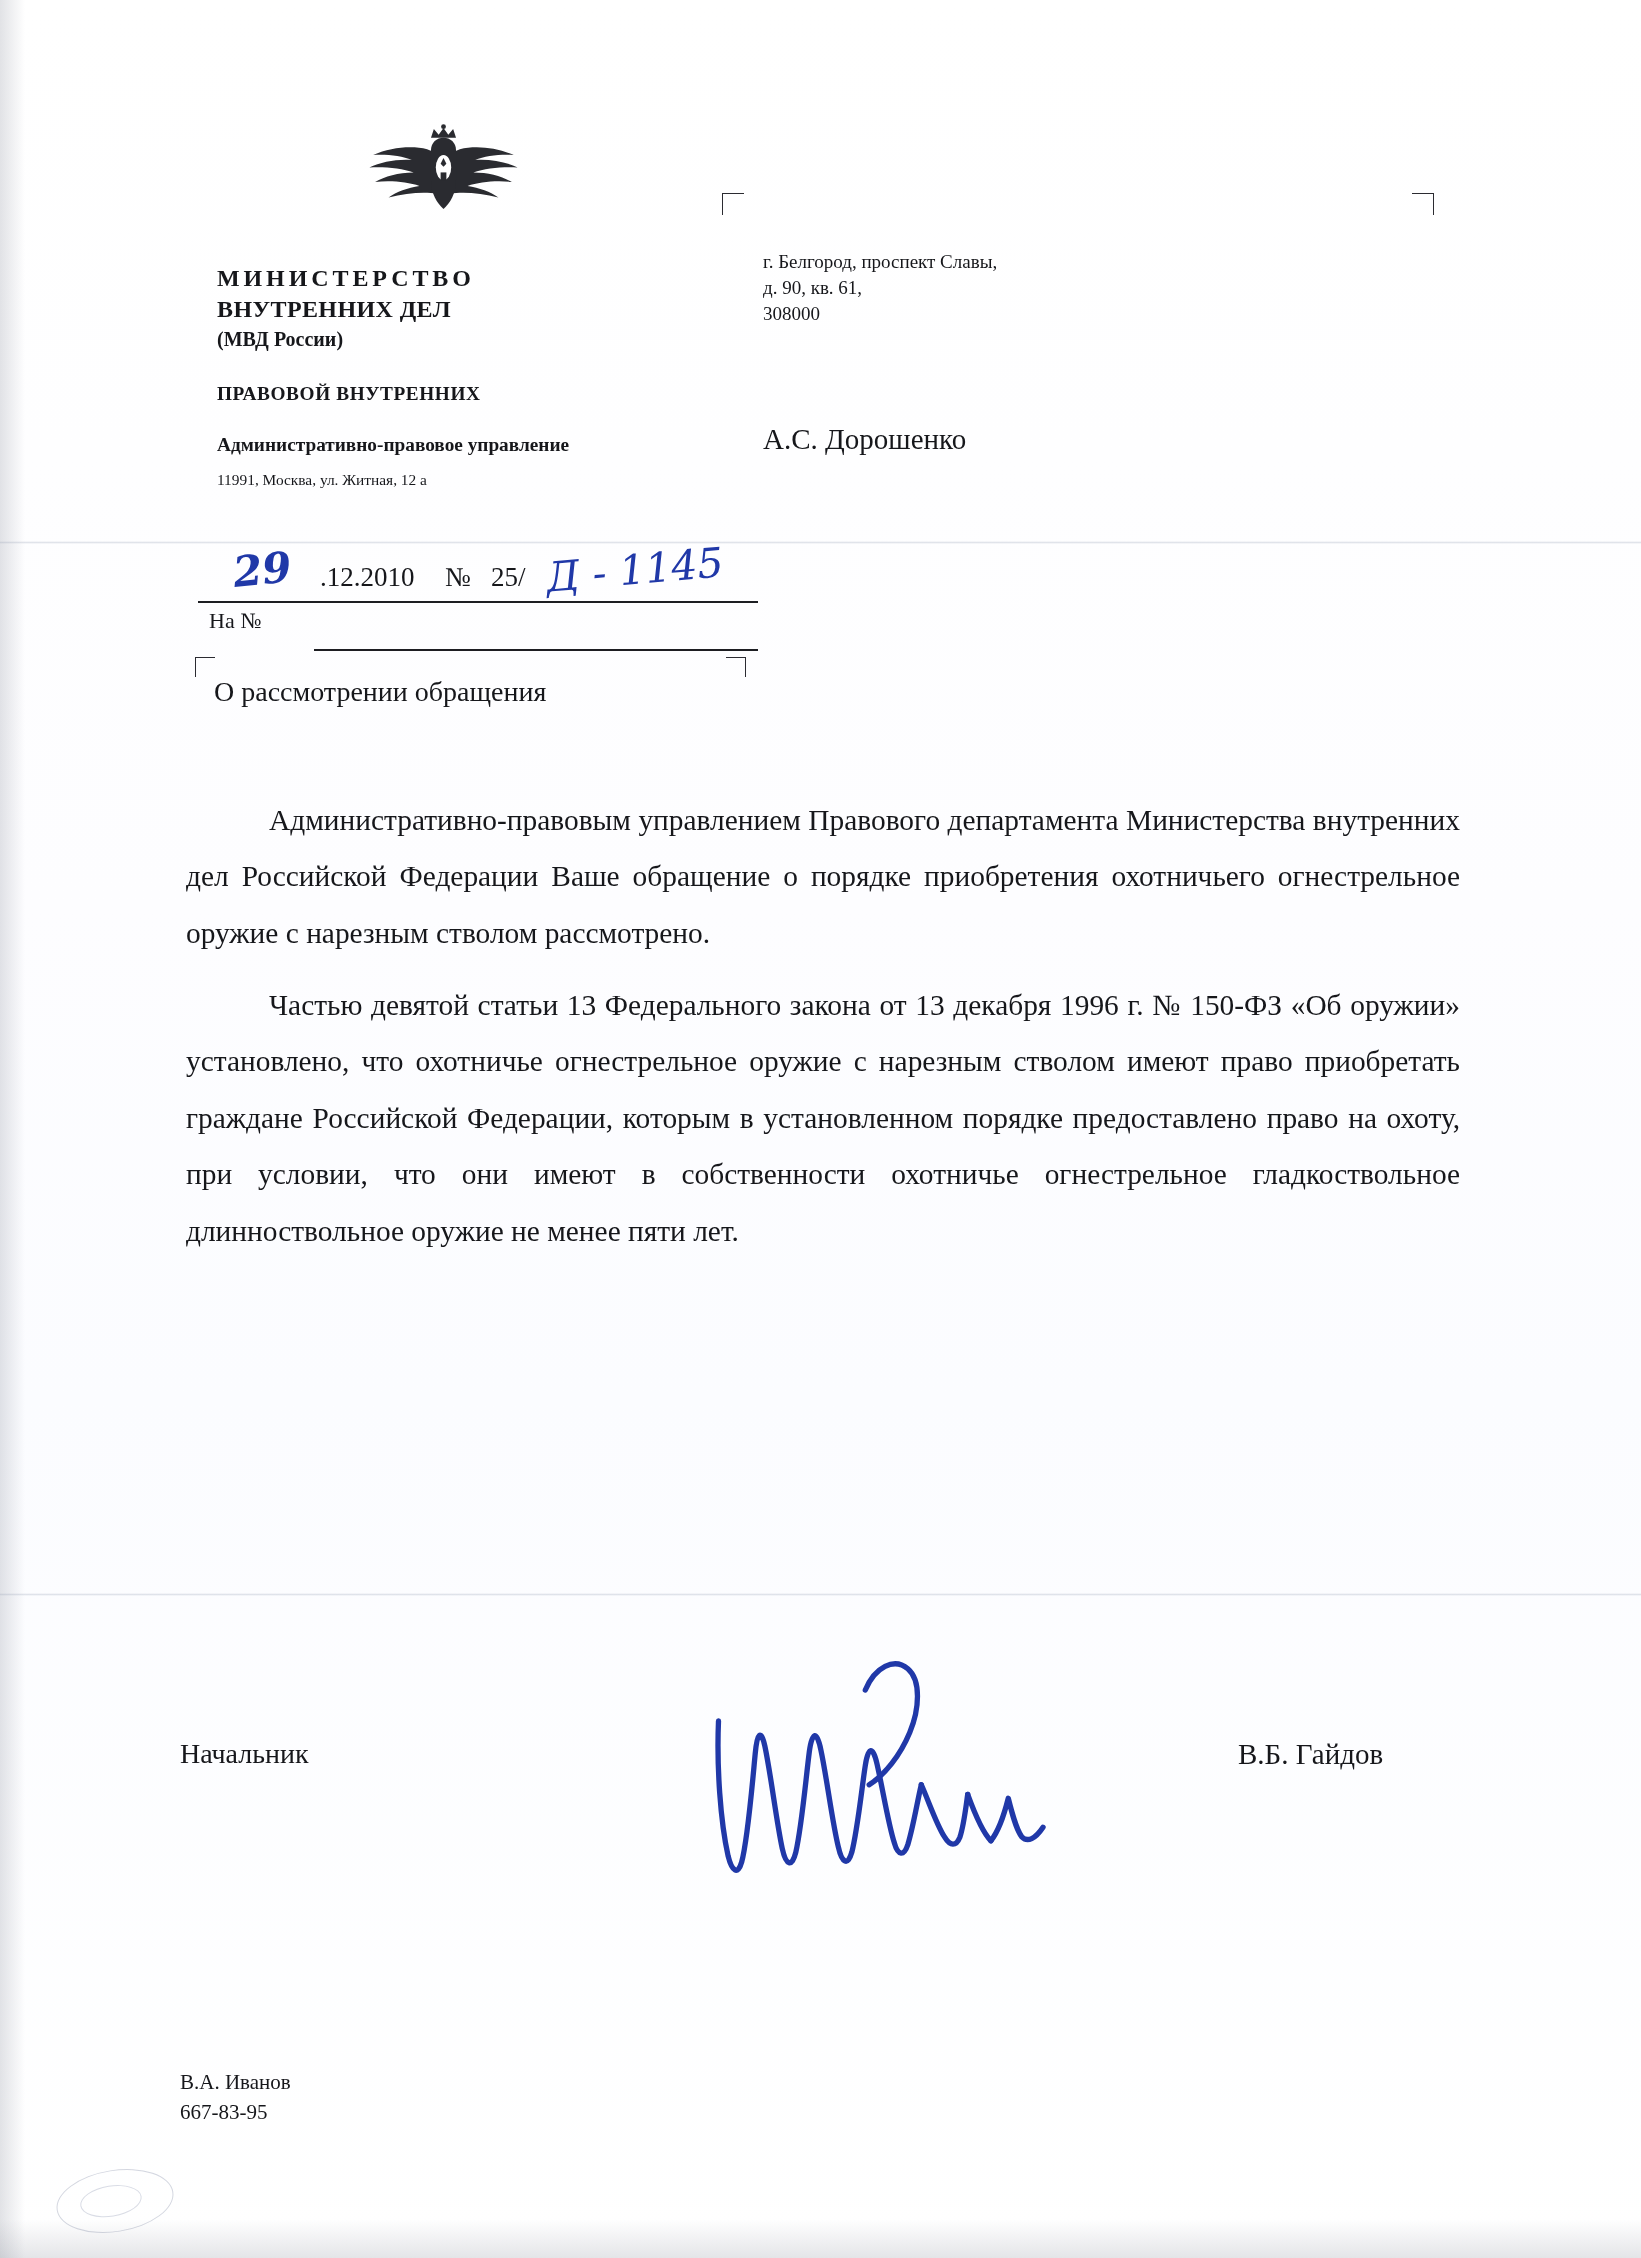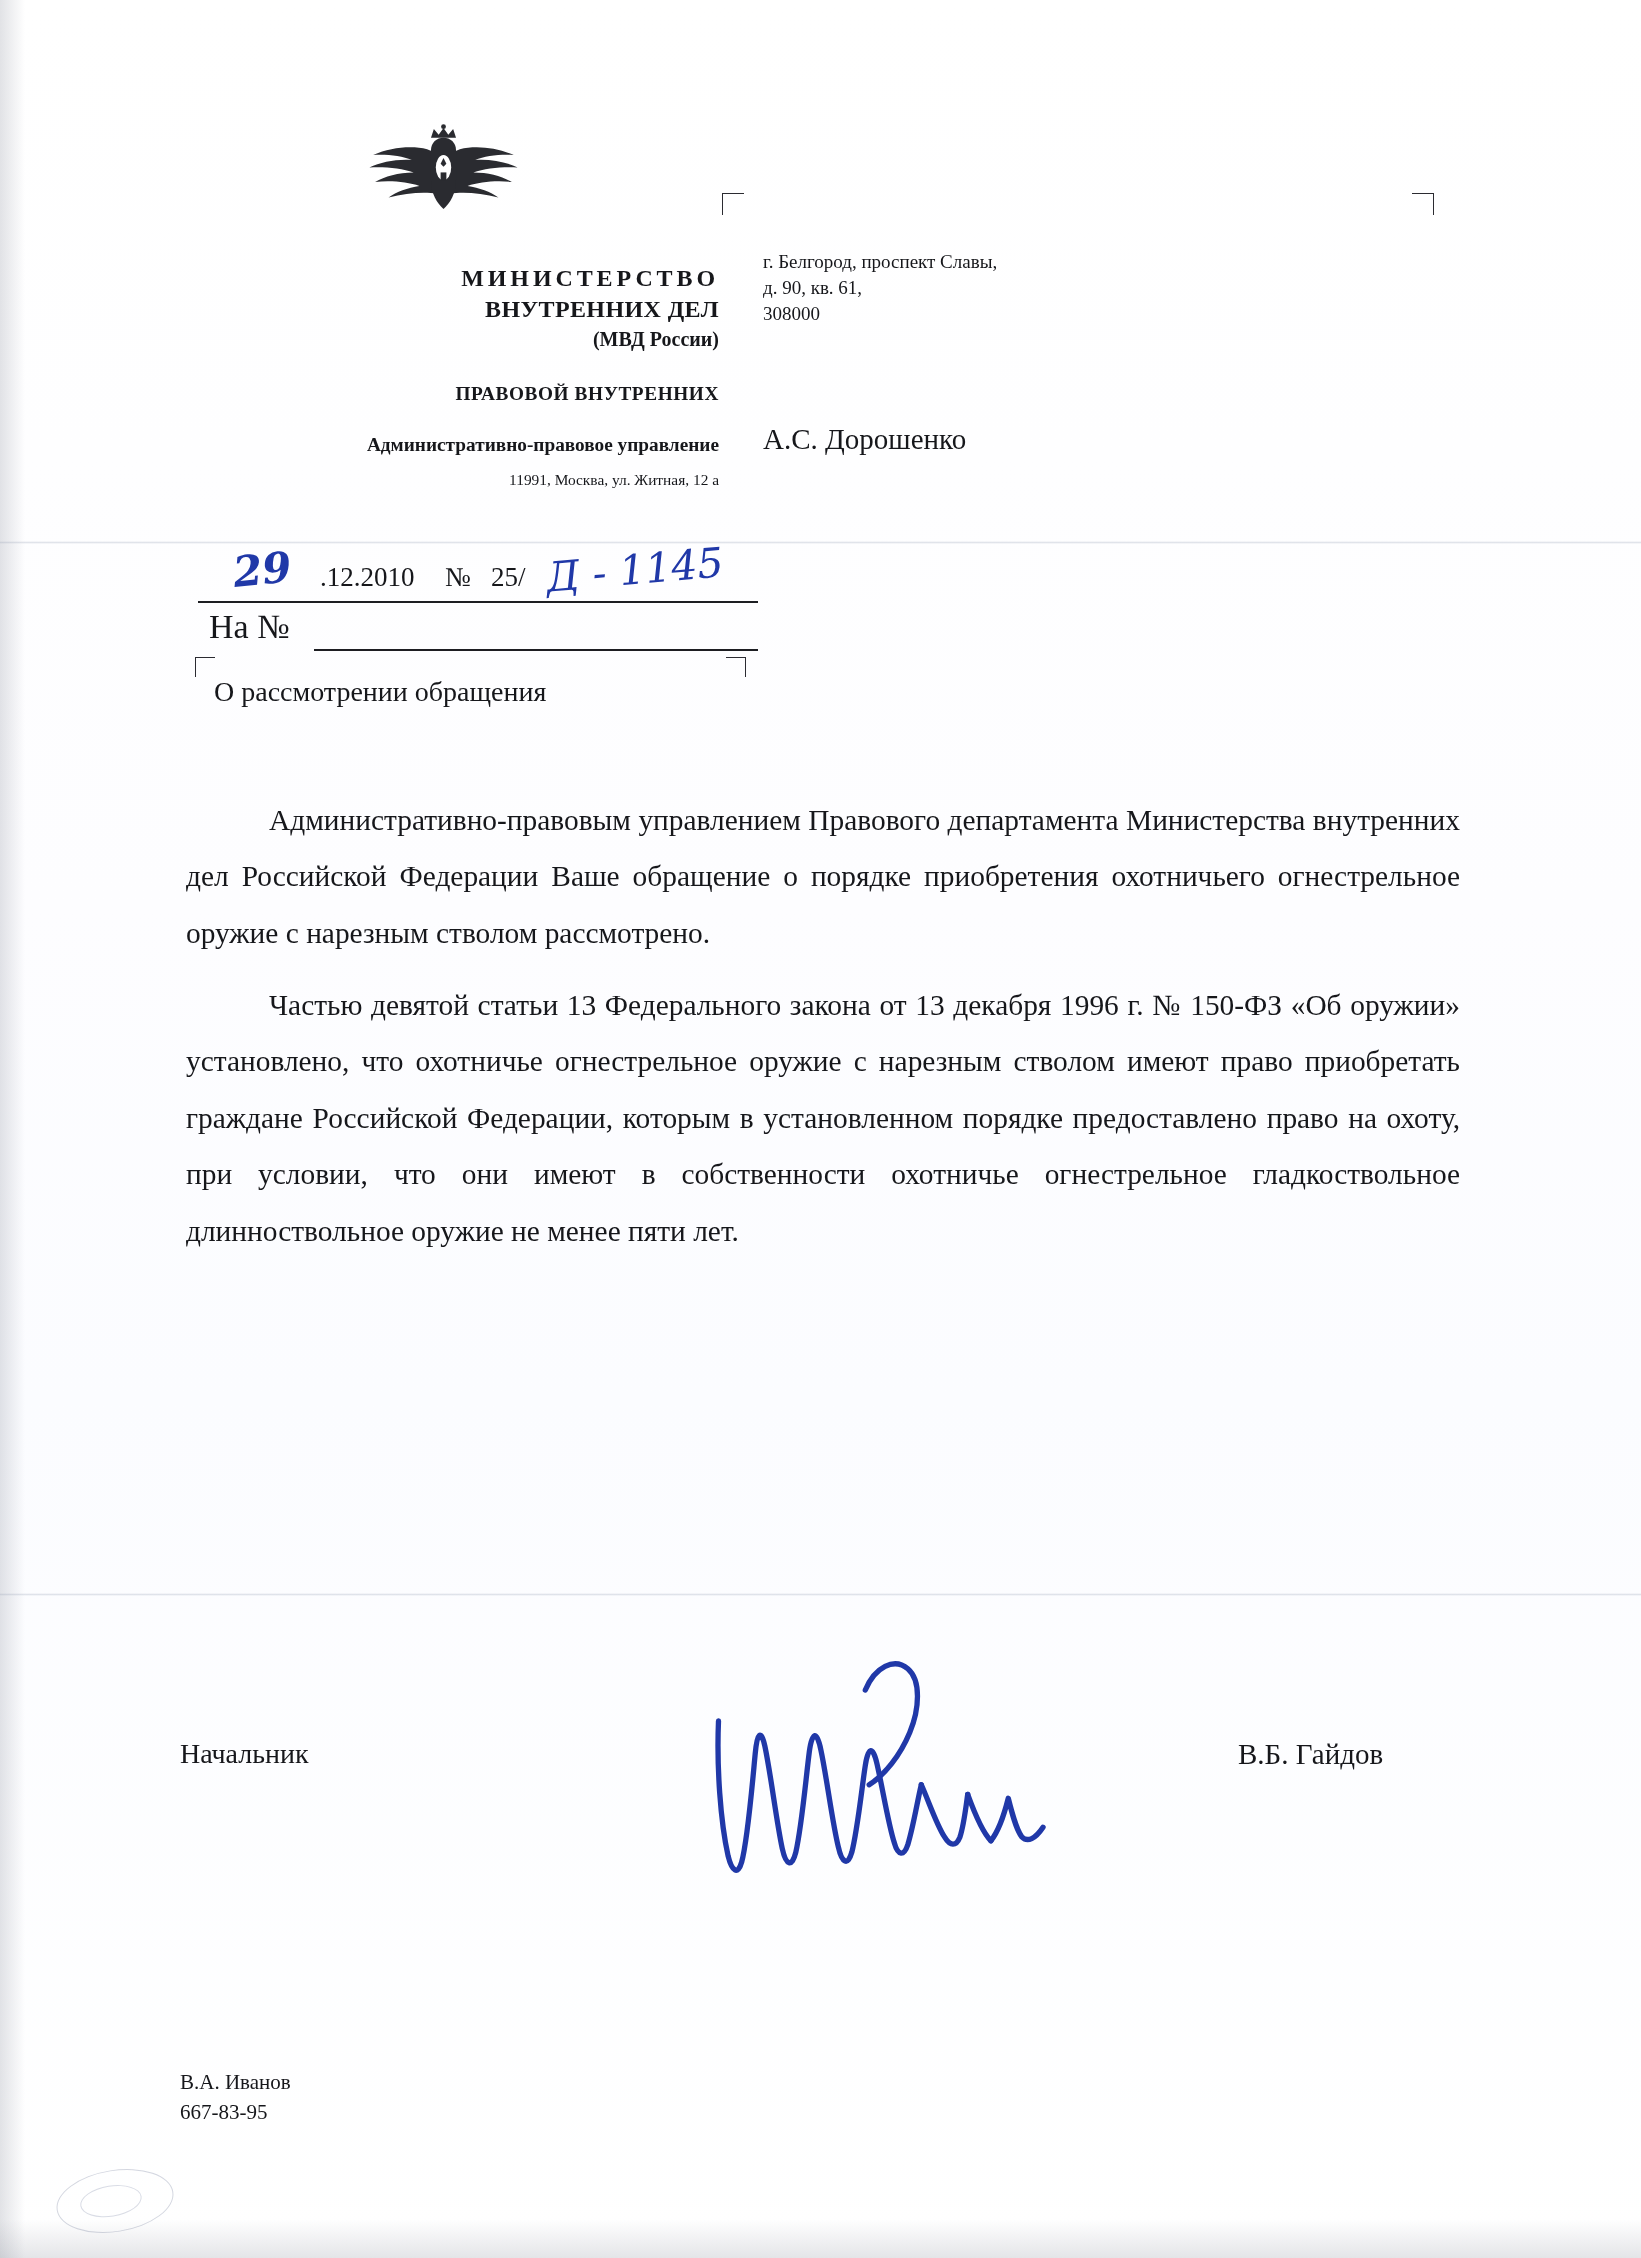--- a/index.html
+++ b/index.html
@@ -50,21 +50,21 @@
     top: 124px;
     width: 183px;
     height: 92px;
   }
 
   .letterhead {
     position: absolute;
     left: 217px;
     top: 263px;
     width: 502px;
-    text-align: right;
+    text-align: left;
     line-height: 1.28;
   }
   .lh-ministry {
     font-weight: bold;
     font-size: 24px;
     letter-spacing: 3.9px;
   }
   .lh-l2, .lh-l3 {
     font-weight: bold;
     font-size: 24px;
@@ -179,21 +179,21 @@
     top: 601px;
     width: 560px;
     height: 1.9px;
     background: #1d1e22;
   }
 
   .on-num {
     position: absolute;
     left: 209px;
     top: 608px;
-    font-size: 34px;
+    font-size: 22px;
   }
   .rule-bottom {
     position: absolute;
     left: 314px;
     top: 649px;
     width: 444px;
     height: 1.9px;
     background: #1d1e22;
   }
 

